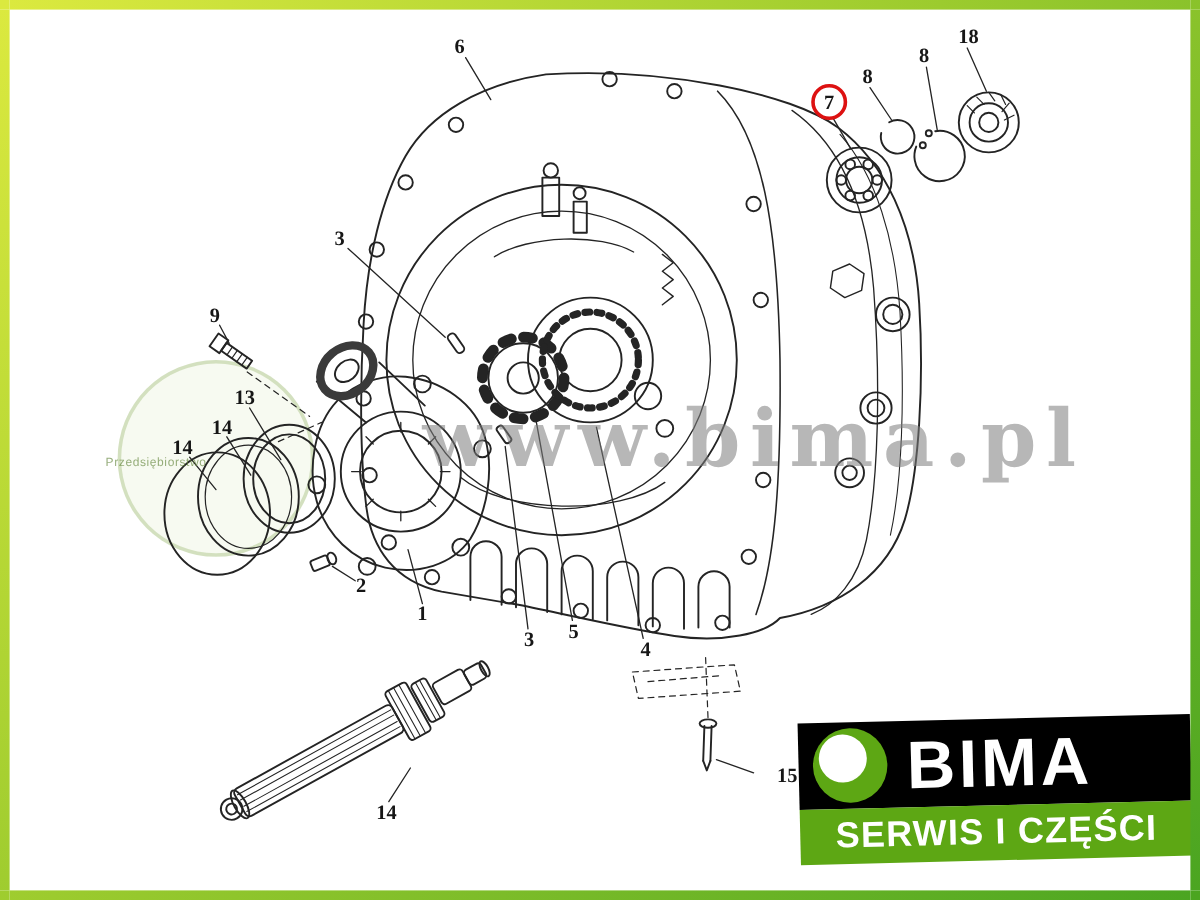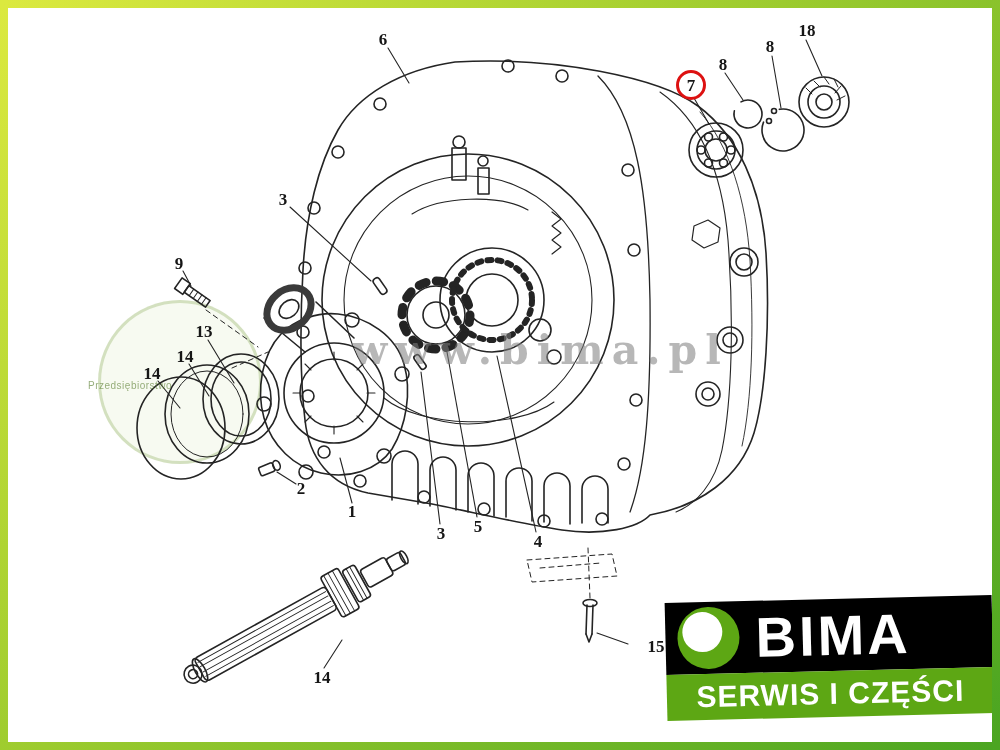--- a/index.html
+++ b/index.html
@@ -10,21 +10,21 @@
   
   .frame-border{
     position:absolute;inset:0;z-index:60;pointer-events:none;
     border:8px solid transparent;
     border-image:linear-gradient(135deg,#dbe93f 0%,#9ccb2e 45%,#4ba521 100%) 1;
   }
   
   .wm-main{
     position:absolute;left:352px;top:326px;z-index:3;
     font-family:"DejaVu Serif","Liberation Serif",serif;
-    font-weight:bold;font-size:41px;letter-spacing:8px;
+    font-weight:bold;font-size:66px;letter-spacing:8px;
     color:#7d7d7d;opacity:.55;white-space:nowrap;
   }
   .wm-stamp{
     position:absolute;left:98px;top:300px;width:158px;height:158px;z-index:2;
     border:3px solid rgba(130,165,75,.30);border-radius:50%;
     background:rgba(180,205,120,.10);
   }
   .wm-stamp-text{
     position:absolute;left:88px;top:380px;width:150px;z-index:3;
     font-size:10px;color:rgba(95,130,55,.65);letter-spacing:.5px;

